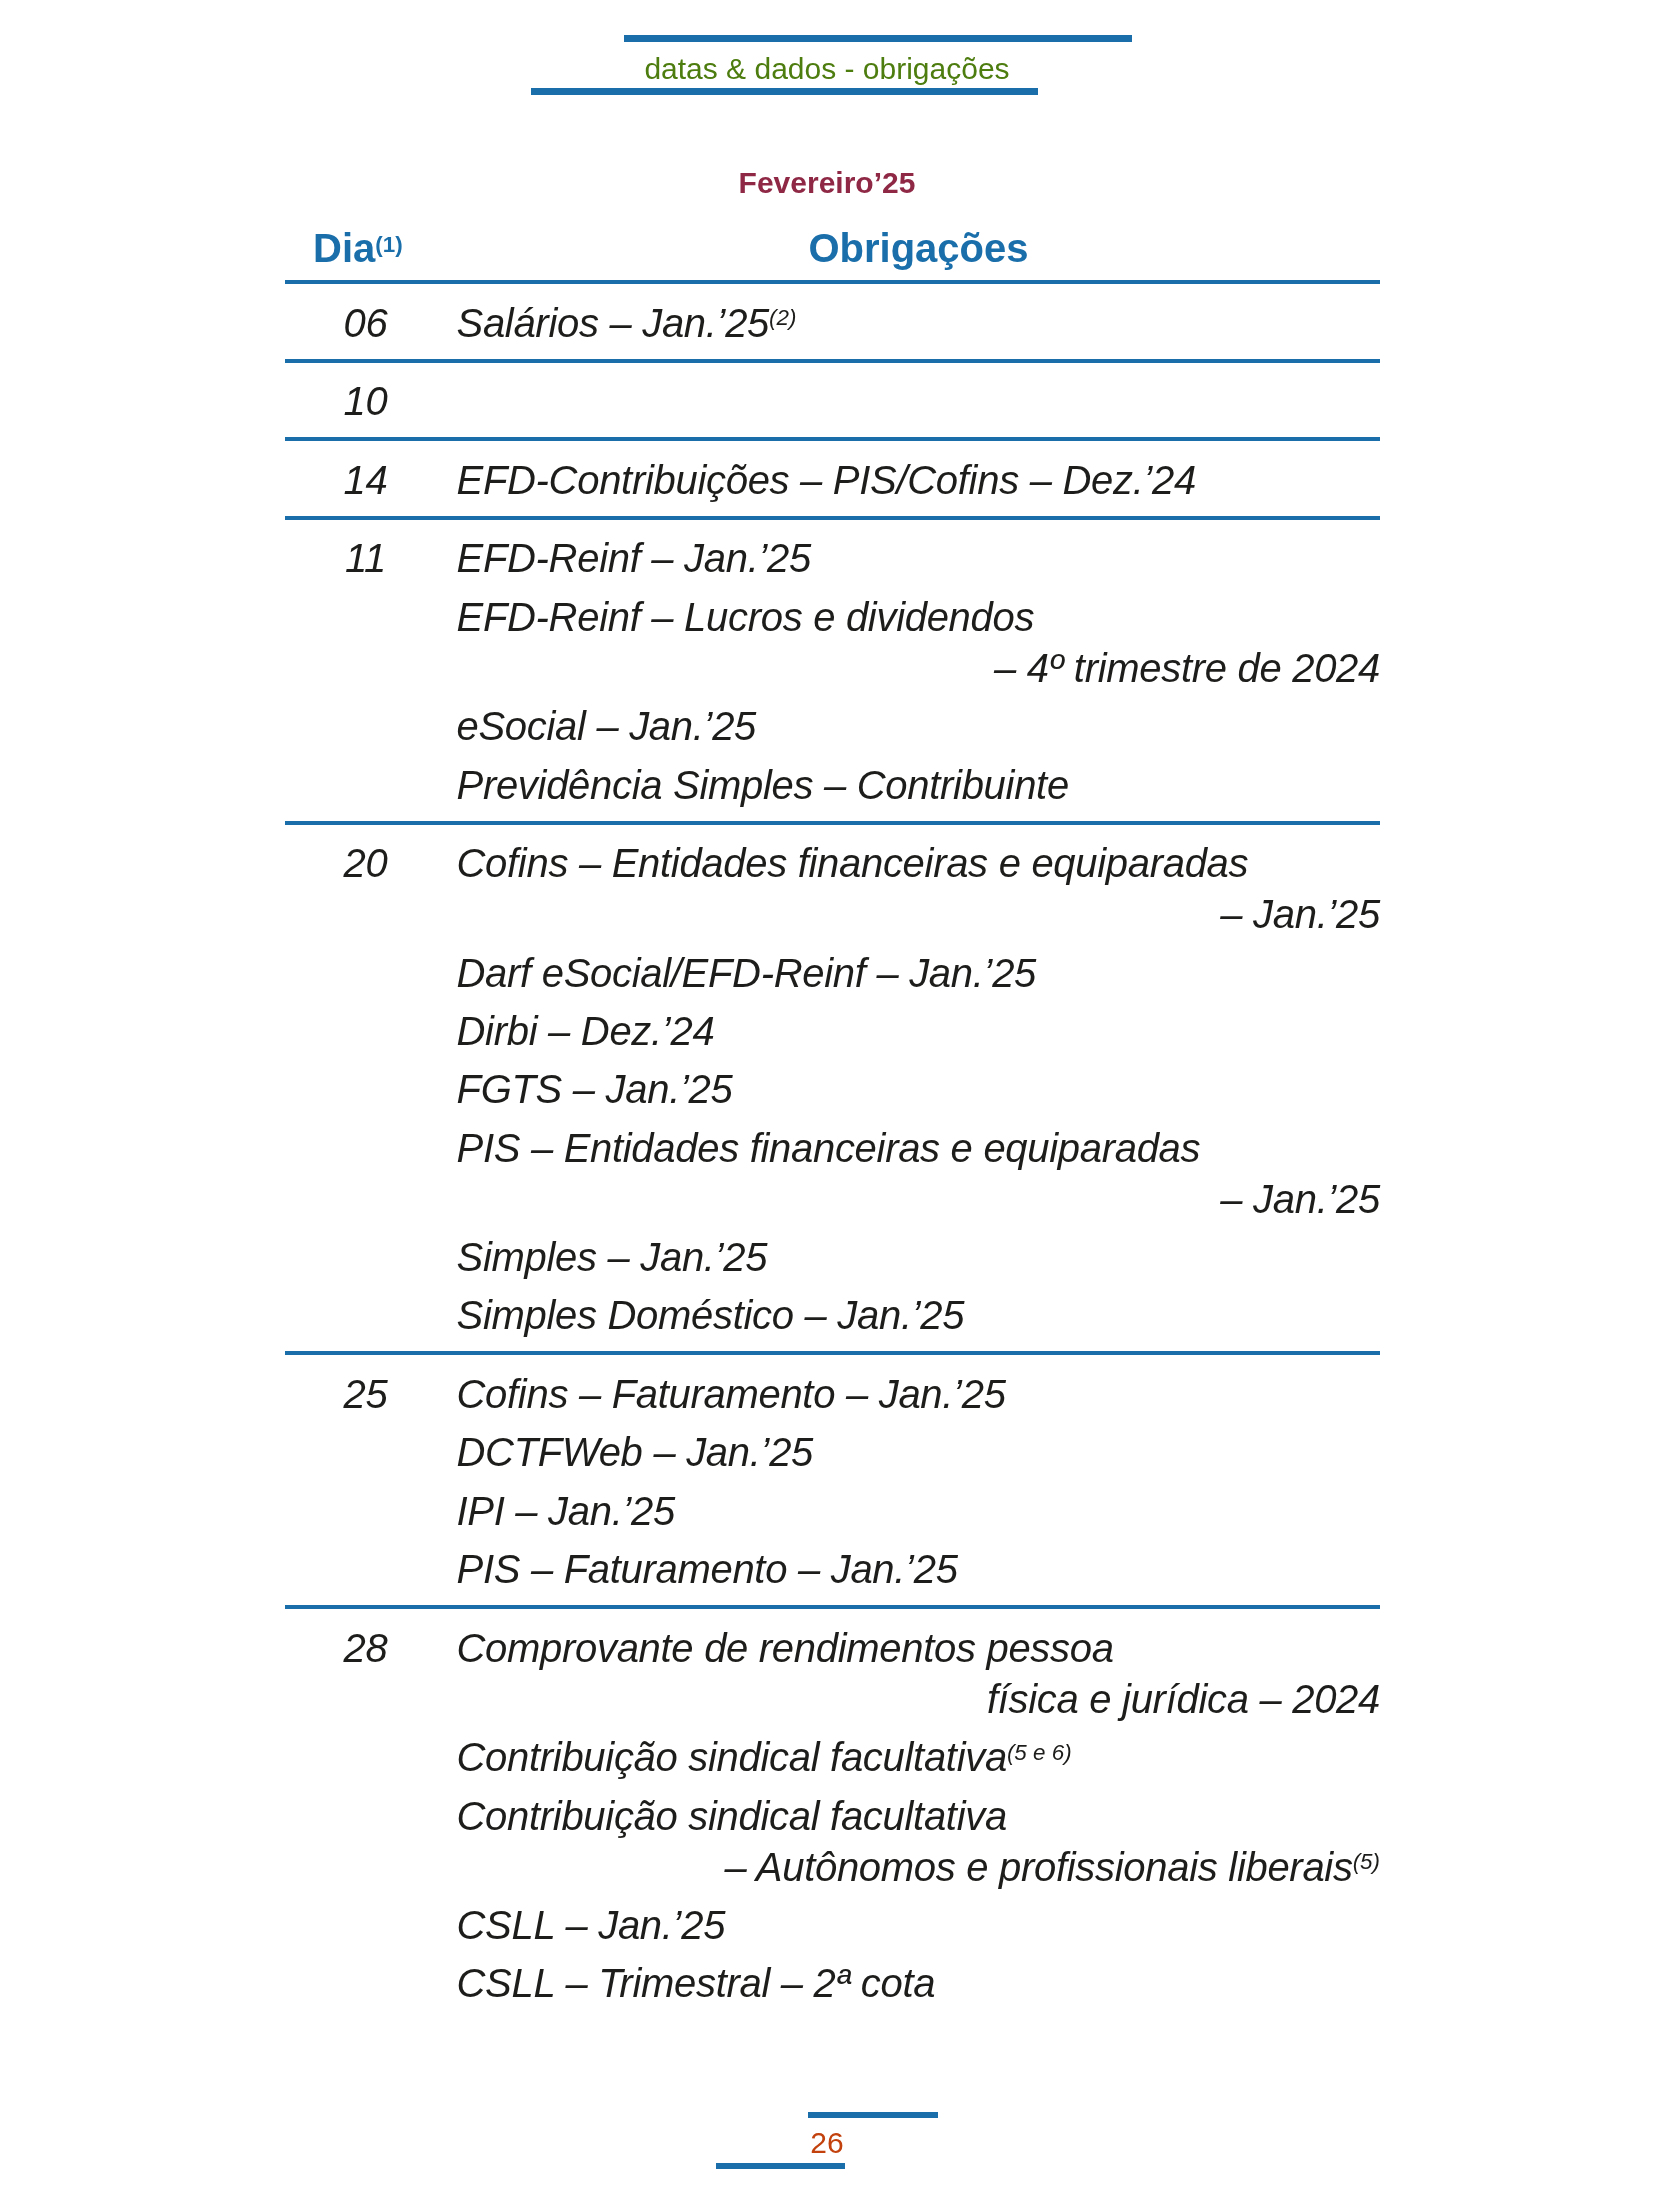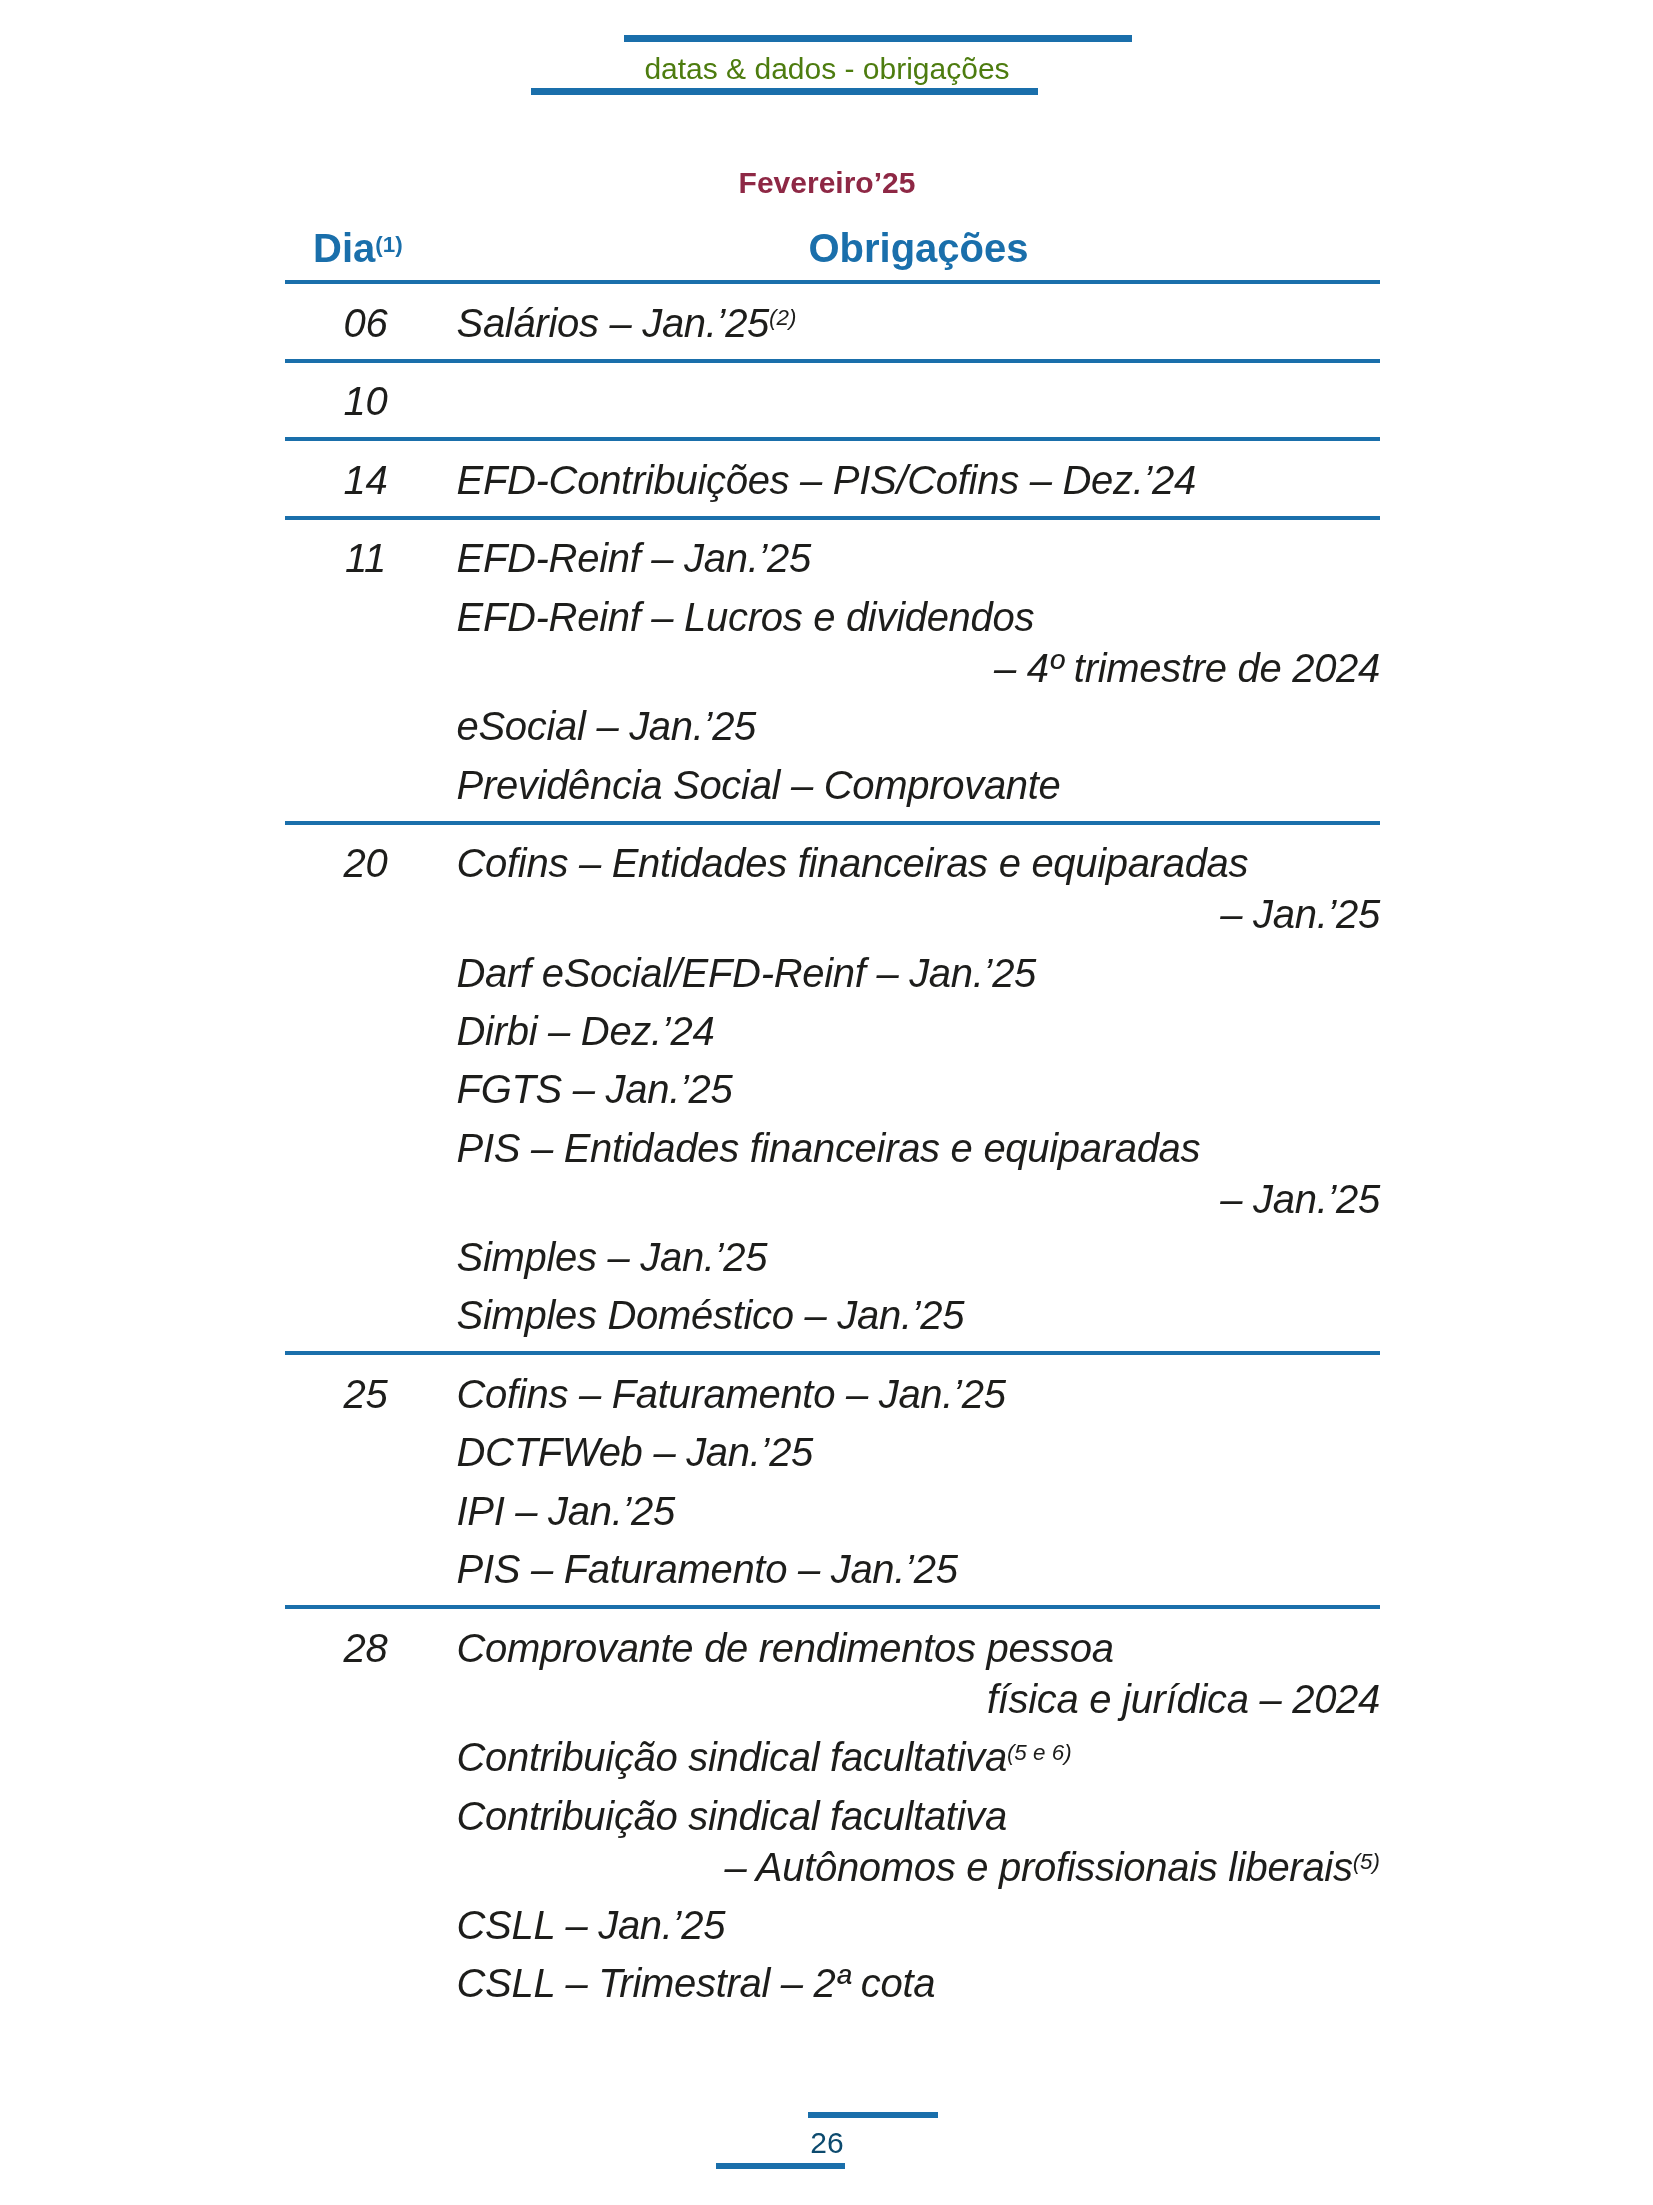--- a/index.html
+++ b/index.html
@@ -64,21 +64,21 @@
     position:relative;top:-0.5em;vertical-align:baseline;
     letter-spacing:0;
   }
   .colhead sup{top:-0.45em;}
   
   .fline{position:absolute;background:var(--blue);}
   .fline.f-top{left:808px;top:2112px;width:130px;height:5.6px;}
   .fline.f-bottom{left:716px;top:2163px;width:129px;height:5.6px;}
   .pagenum{
     position:absolute;left:0;top:2125px;width:100%;
-    text-align:center;font-size:30px;line-height:35px;color:#0c4a6e;
+    text-align:center;font-size:30px;line-height:35px;color:#c2410c;
   }
 </style>
 </head>
 <body>
 
 <div class="page">
 
   <div class="hline h-top"></div>
   <div class="kicker">datas &amp; dados - obrigações</div>
   <div class="hline h-bottom"></div>
@@ -115,21 +115,21 @@
             <div class="line">EFD-Reinf – Jan.’25</div>
           </div>
           <div class="item">
             <div class="line">EFD-Reinf – Lucros e dividendos</div>
             <div class="line">– 4º trimestre de 2024</div>
           </div>
           <div class="item">
             <div class="line">eSocial – Jan.’25</div>
           </div>
           <div class="item">
-            <div class="line">Previdência Social – Comprovante</div>
+            <div class="line">Previdência Simples – Contribuinte</div>
           </div>
         </div>
       </div>
       <div class="row">
         <div class="day">20</div>
         <div class="obl">
           <div class="item">
             <div class="line">Cofins – Entidades financeiras e equiparadas</div>
             <div class="line">– Jan.’25</div>
           </div>

